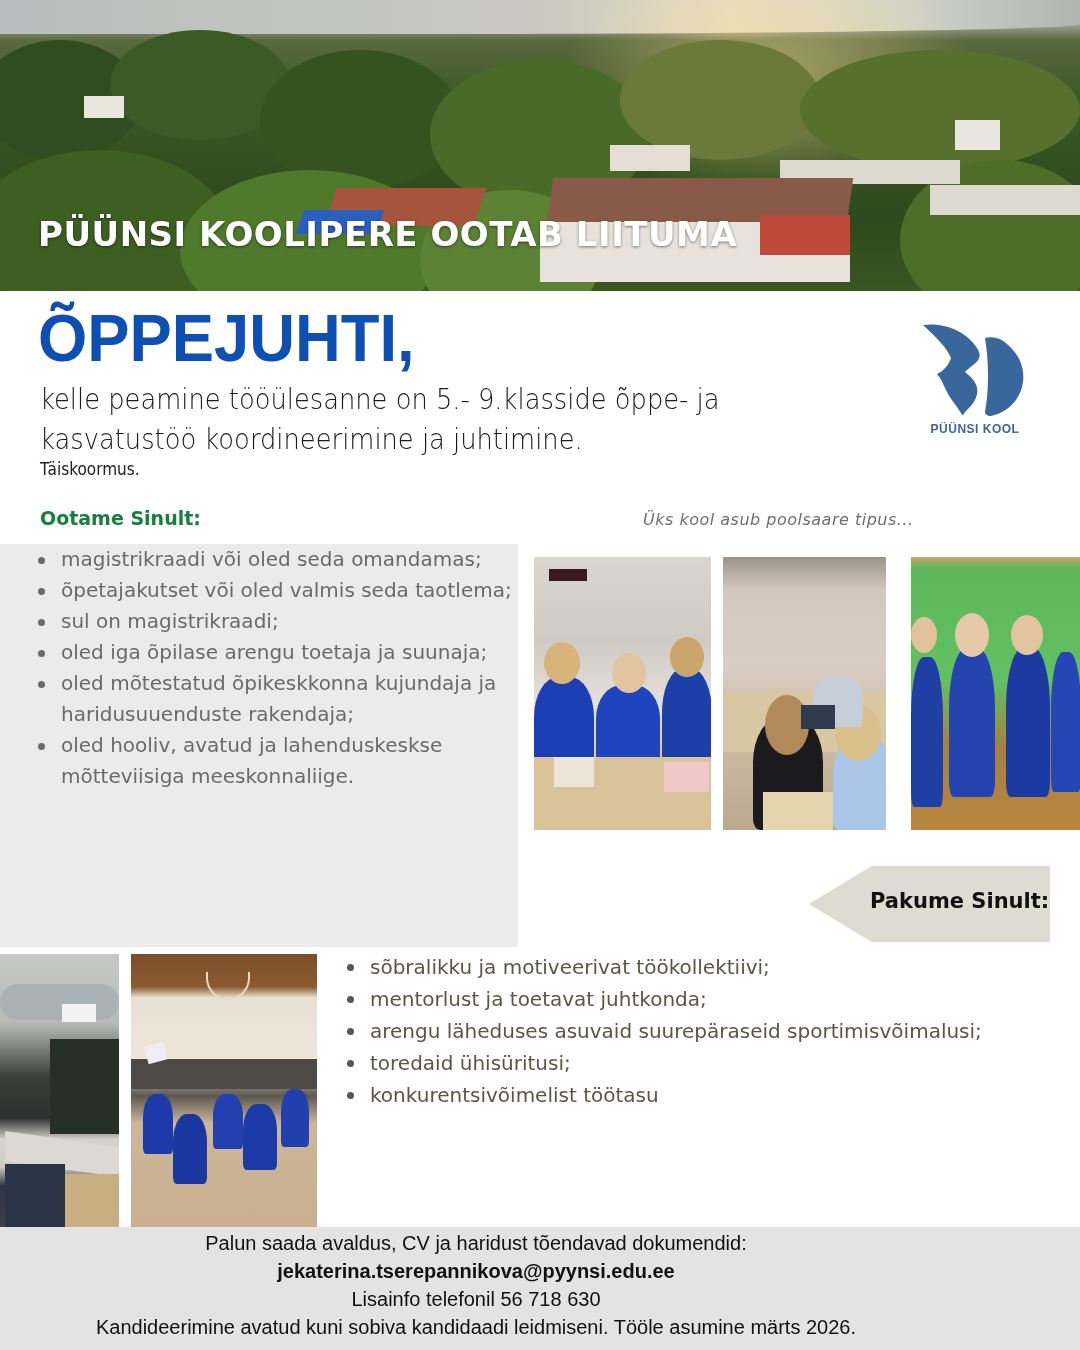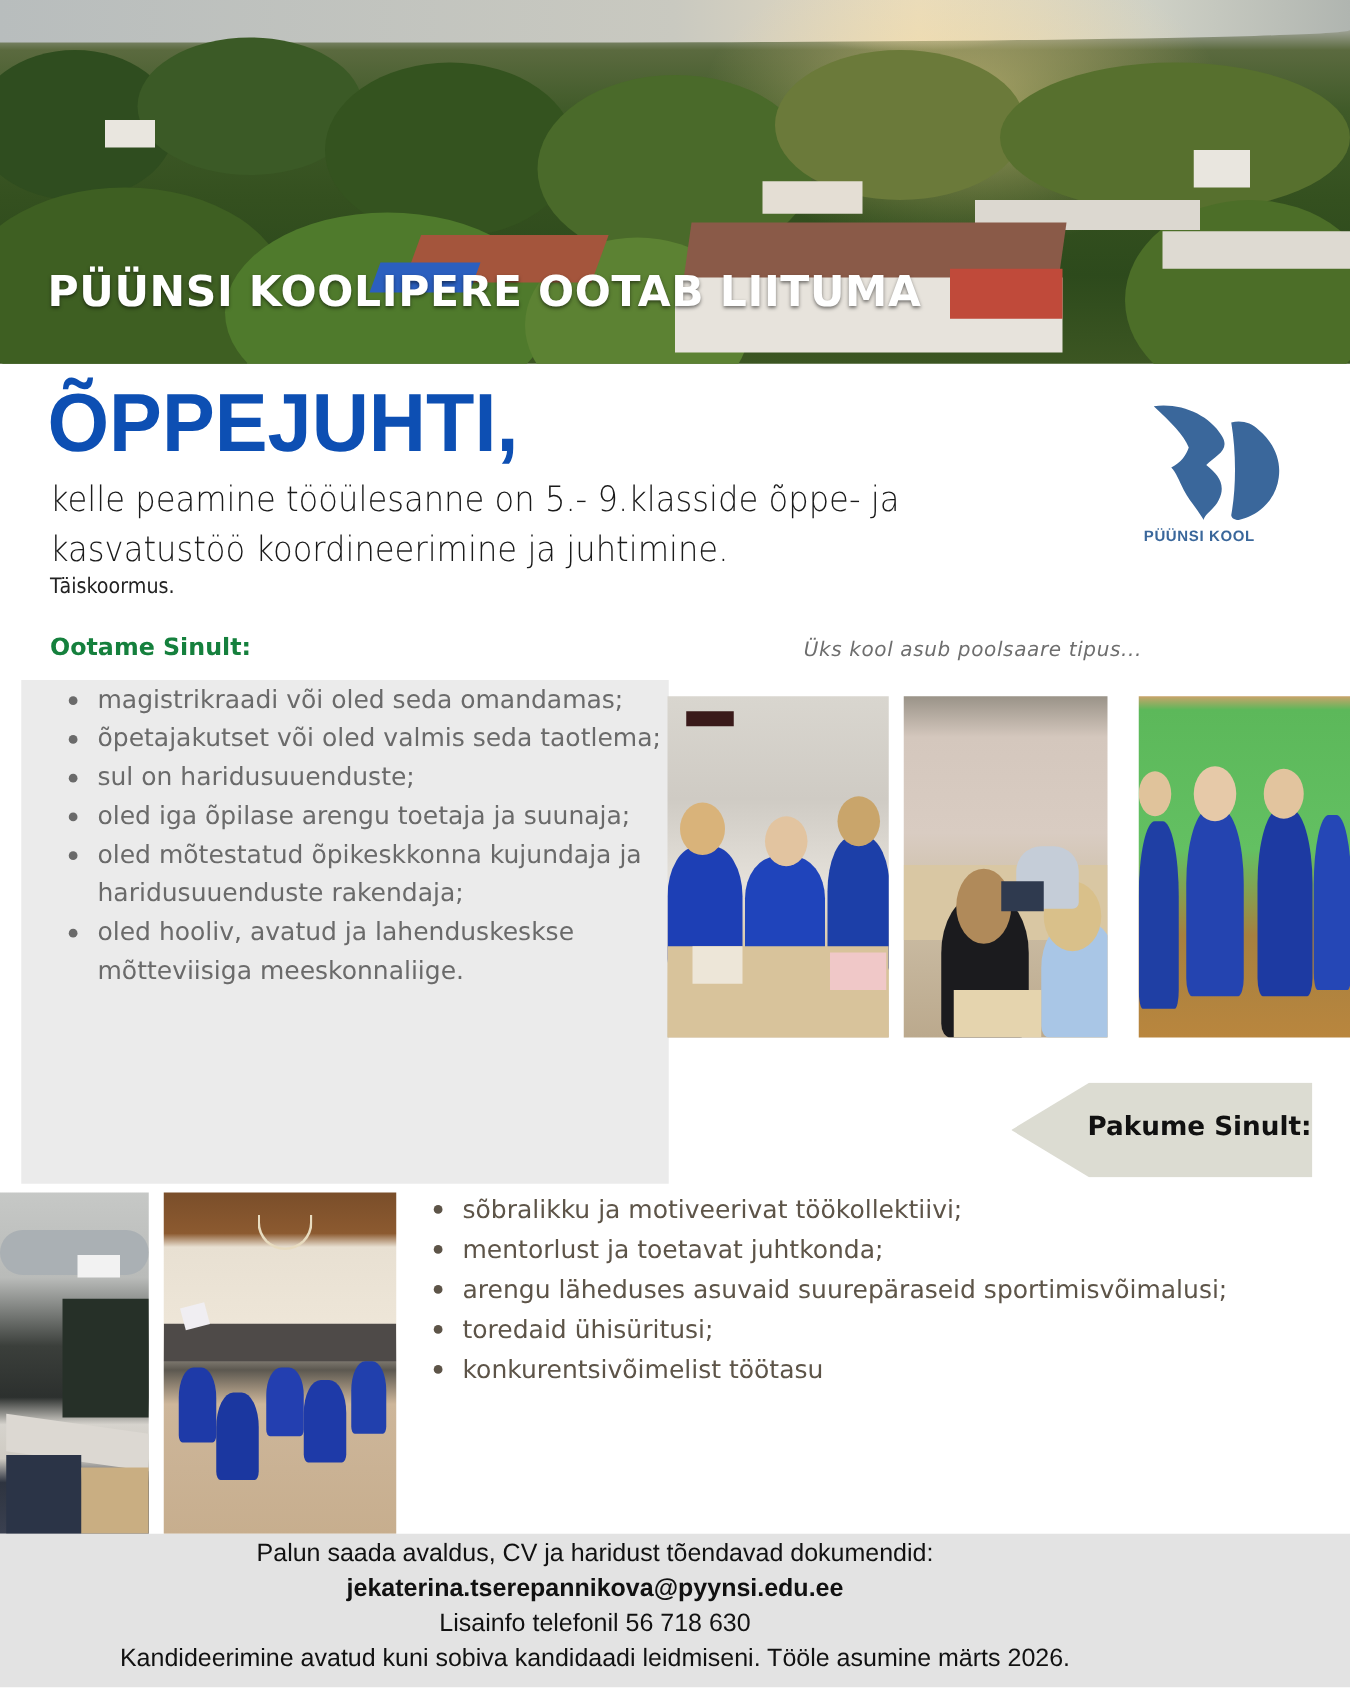--- a/index.html
+++ b/index.html
@@ -39,32 +39,32 @@
       transform: scaleX(0.92); transform-origin: left top; font-weight: 300;
     }
     .job-load {
       position: absolute; left: 40px; top: 459px; font-family: "DejaVu Sans", sans-serif;
       font-size: 17px; color: #222; transform: scaleX(0.9); transform-origin: left top;
     }
 
     
     .logo { position: absolute; left: 915px; top: 320px; width: 120px; height: 125px; }
     .logo-text {
-      position: absolute; left: 0; top: 102px; width: 120px; text-align: left;
+      position: absolute; left: 0; top: 102px; width: 120px; text-align: center;
       font-family: "Liberation Sans", sans-serif; font-weight: bold; font-size: 12px;
       color: #3a679b; letter-spacing: 0.5px;
     }
 
     
     .expect-heading {
       position: absolute; left: 40px; top: 507px; font-family: "DejaVu Sans", sans-serif;
       font-weight: bold; font-size: 19px; color: #15803d;
     }
     .expect-box {
-      position: absolute; left: 17px; top: 544px; width: 518px; height: 403px; background: #ebebeb;
+      position: absolute; left: 0; top: 544px; width: 518px; height: 403px; background: #ebebeb;
     }
     .expect-list { list-style: none; position: absolute; left: 34px; top: 0px; width: 484px; }
     .expect-list li {
       position: relative; padding-left: 27px; font-family: "DejaVu Sans", sans-serif;
       font-size: 20px; line-height: 31px; color: #6a6a6a;
     }
     .expect-list li::before {
       content: ""; position: absolute; left: 4px; top: 13px; width: 7px; height: 7px;
       border-radius: 50%; background: #6a6a6a;
     }
@@ -166,21 +166,21 @@
     <path d="M70 18 C78 16 86 18 92 24 C104 34 110 48 108 62 C106 78 94 92 76 96 C72 96 70 94 70 92 C74 70 74 42 70 18 Z" fill="#3a679b"></path>
   </svg>
   <div class="logo-text">PÜÜNSI KOOL</div>
 </div>
 
 <div class="expect-heading">Ootame Sinult:</div>
 <div class="expect-box">
   <ul class="expect-list">
     <li>magistrikraadi  või oled seda omandamas;</li>
     <li>õpetajakutset või oled valmis seda taotlema;</li>
-    <li>sul on haridusuuenduste;</li>
+    <li>sul on magistrikraadi;</li>
     <li>oled iga õpilase arengu toetaja ja suunaja;</li>
     <li>oled mõtestatud õpikeskkonna kujundaja ja haridusuuenduste rakendaja;</li>
     <li>oled hooliv, avatud ja lahenduskeskse mõtteviisiga meeskonnaliige.</li>
   </ul>
 </div>
 
 <div class="tagline">Üks kool asub poolsaare tipus...</div>
 
 <div class="photo ph1">
   <div class="fig" style="left:0;top:120px;width:60px;height:100px;background:#1d3fb5;"></div>

